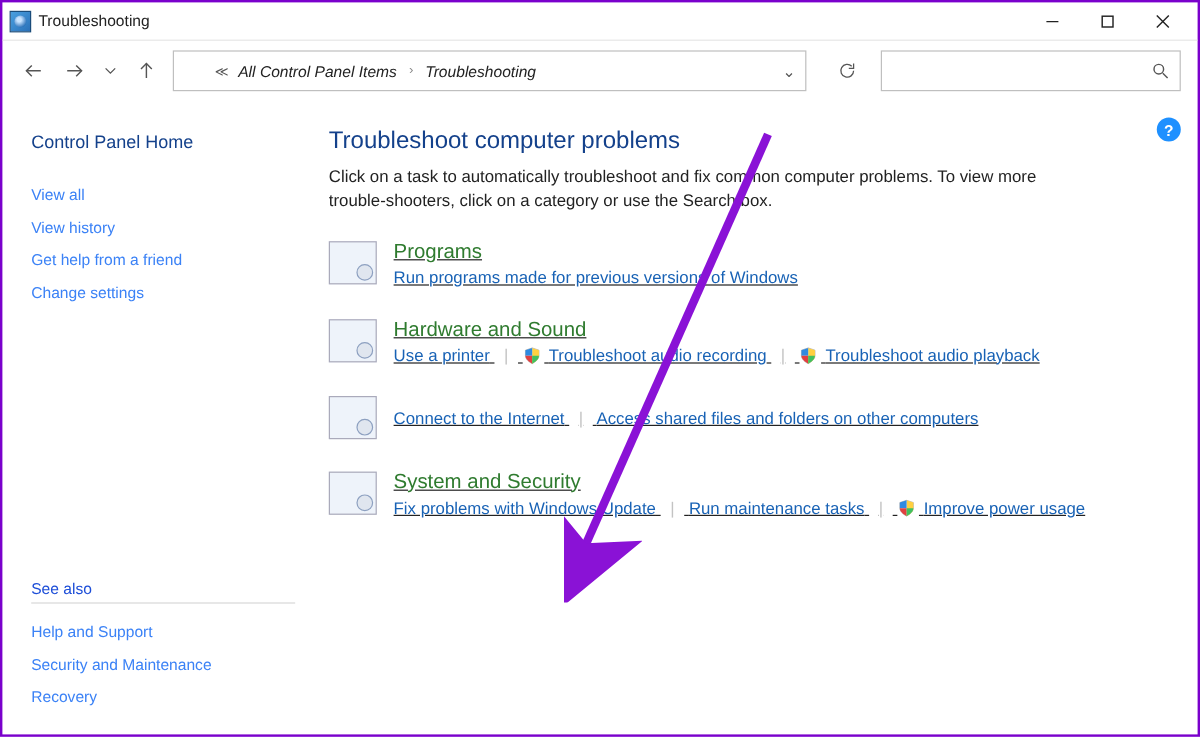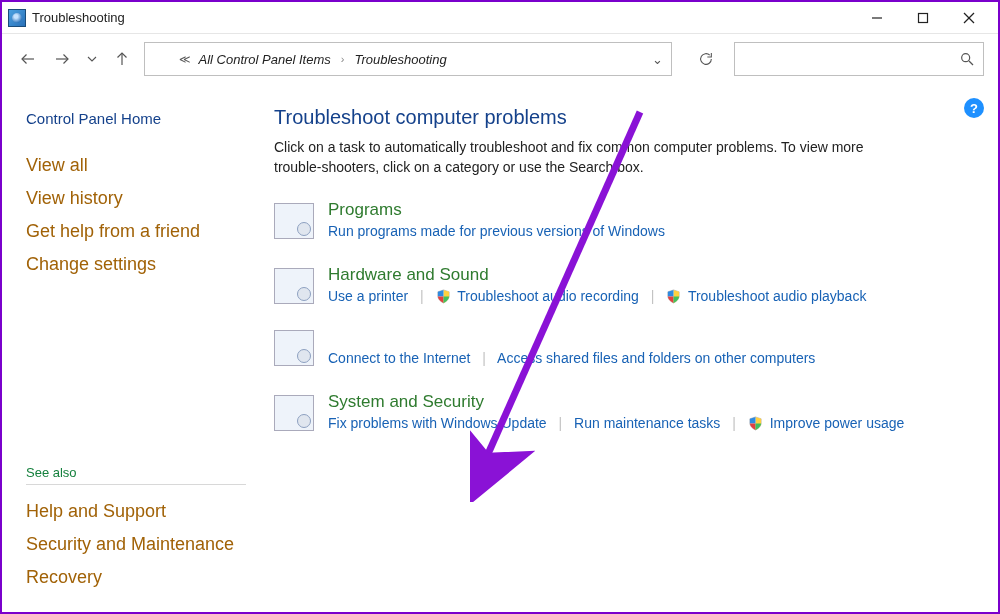--- a/index.html
+++ b/index.html
@@ -93,30 +93,30 @@
     width:20px;height:20px;border-radius:50%;
     background:#1e90ff;color:#fff;
     display:flex;align-items:center;justify-content:center;
     font-weight:bold;font-size:13px;
   }
   .sidebar{
     width:250px;
     padding: 26px 6px 4px 24px;
   }
   .cp-home{ color:#14418b; font-size:15px; margin-bottom:22px; }
-  .side-link{ color:#a16207; font-size:18px; padding:6px 0; cursor:pointer;}
+  .side-link{ color:#3b82f6; font-size:13px; padding:6px 0; cursor:pointer;}
   .see-also-block{ position:absolute; bottom:18px; left:24px; width:220px;}
-  .see-also{ color:#15803d; font-size:13px; border-bottom:1px solid #d8d8d8; padding-bottom:4px; margin-bottom:10px;}
+  .see-also{ color:#1d4ed8; font-size:13px; border-bottom:1px solid #d8d8d8; padding-bottom:4px; margin-bottom:10px;}
   .content{
     flex:1;
     padding: 22px 22px 0 22px;
   }
   h1.main-title{ color:#14418b; font-weight:400; font-size:20px; margin-bottom:8px;}
   .desc{ color:#222; font-size:14px; line-height:1.45; max-width:640px; margin-bottom:22px;}
-  .cat{ display:flex; align-items:flex-end; margin-bottom:26px; }
+  .cat{ display:flex; align-items:center; margin-bottom:26px;text-decoration:underline; }
   .cat-icon{
     width:40px;height:36px; margin-right:14px;
     border:1px solid #aab; background:#eef3fa;
     position:relative;
   }
   .cat-icon .mini{
     position:absolute; right:2px; bottom:2px; width:14px;height:14px;
     border-radius:50%; background:#e0e6ef; border:1px solid #8da0c0;
   }
   .cat-body{}

